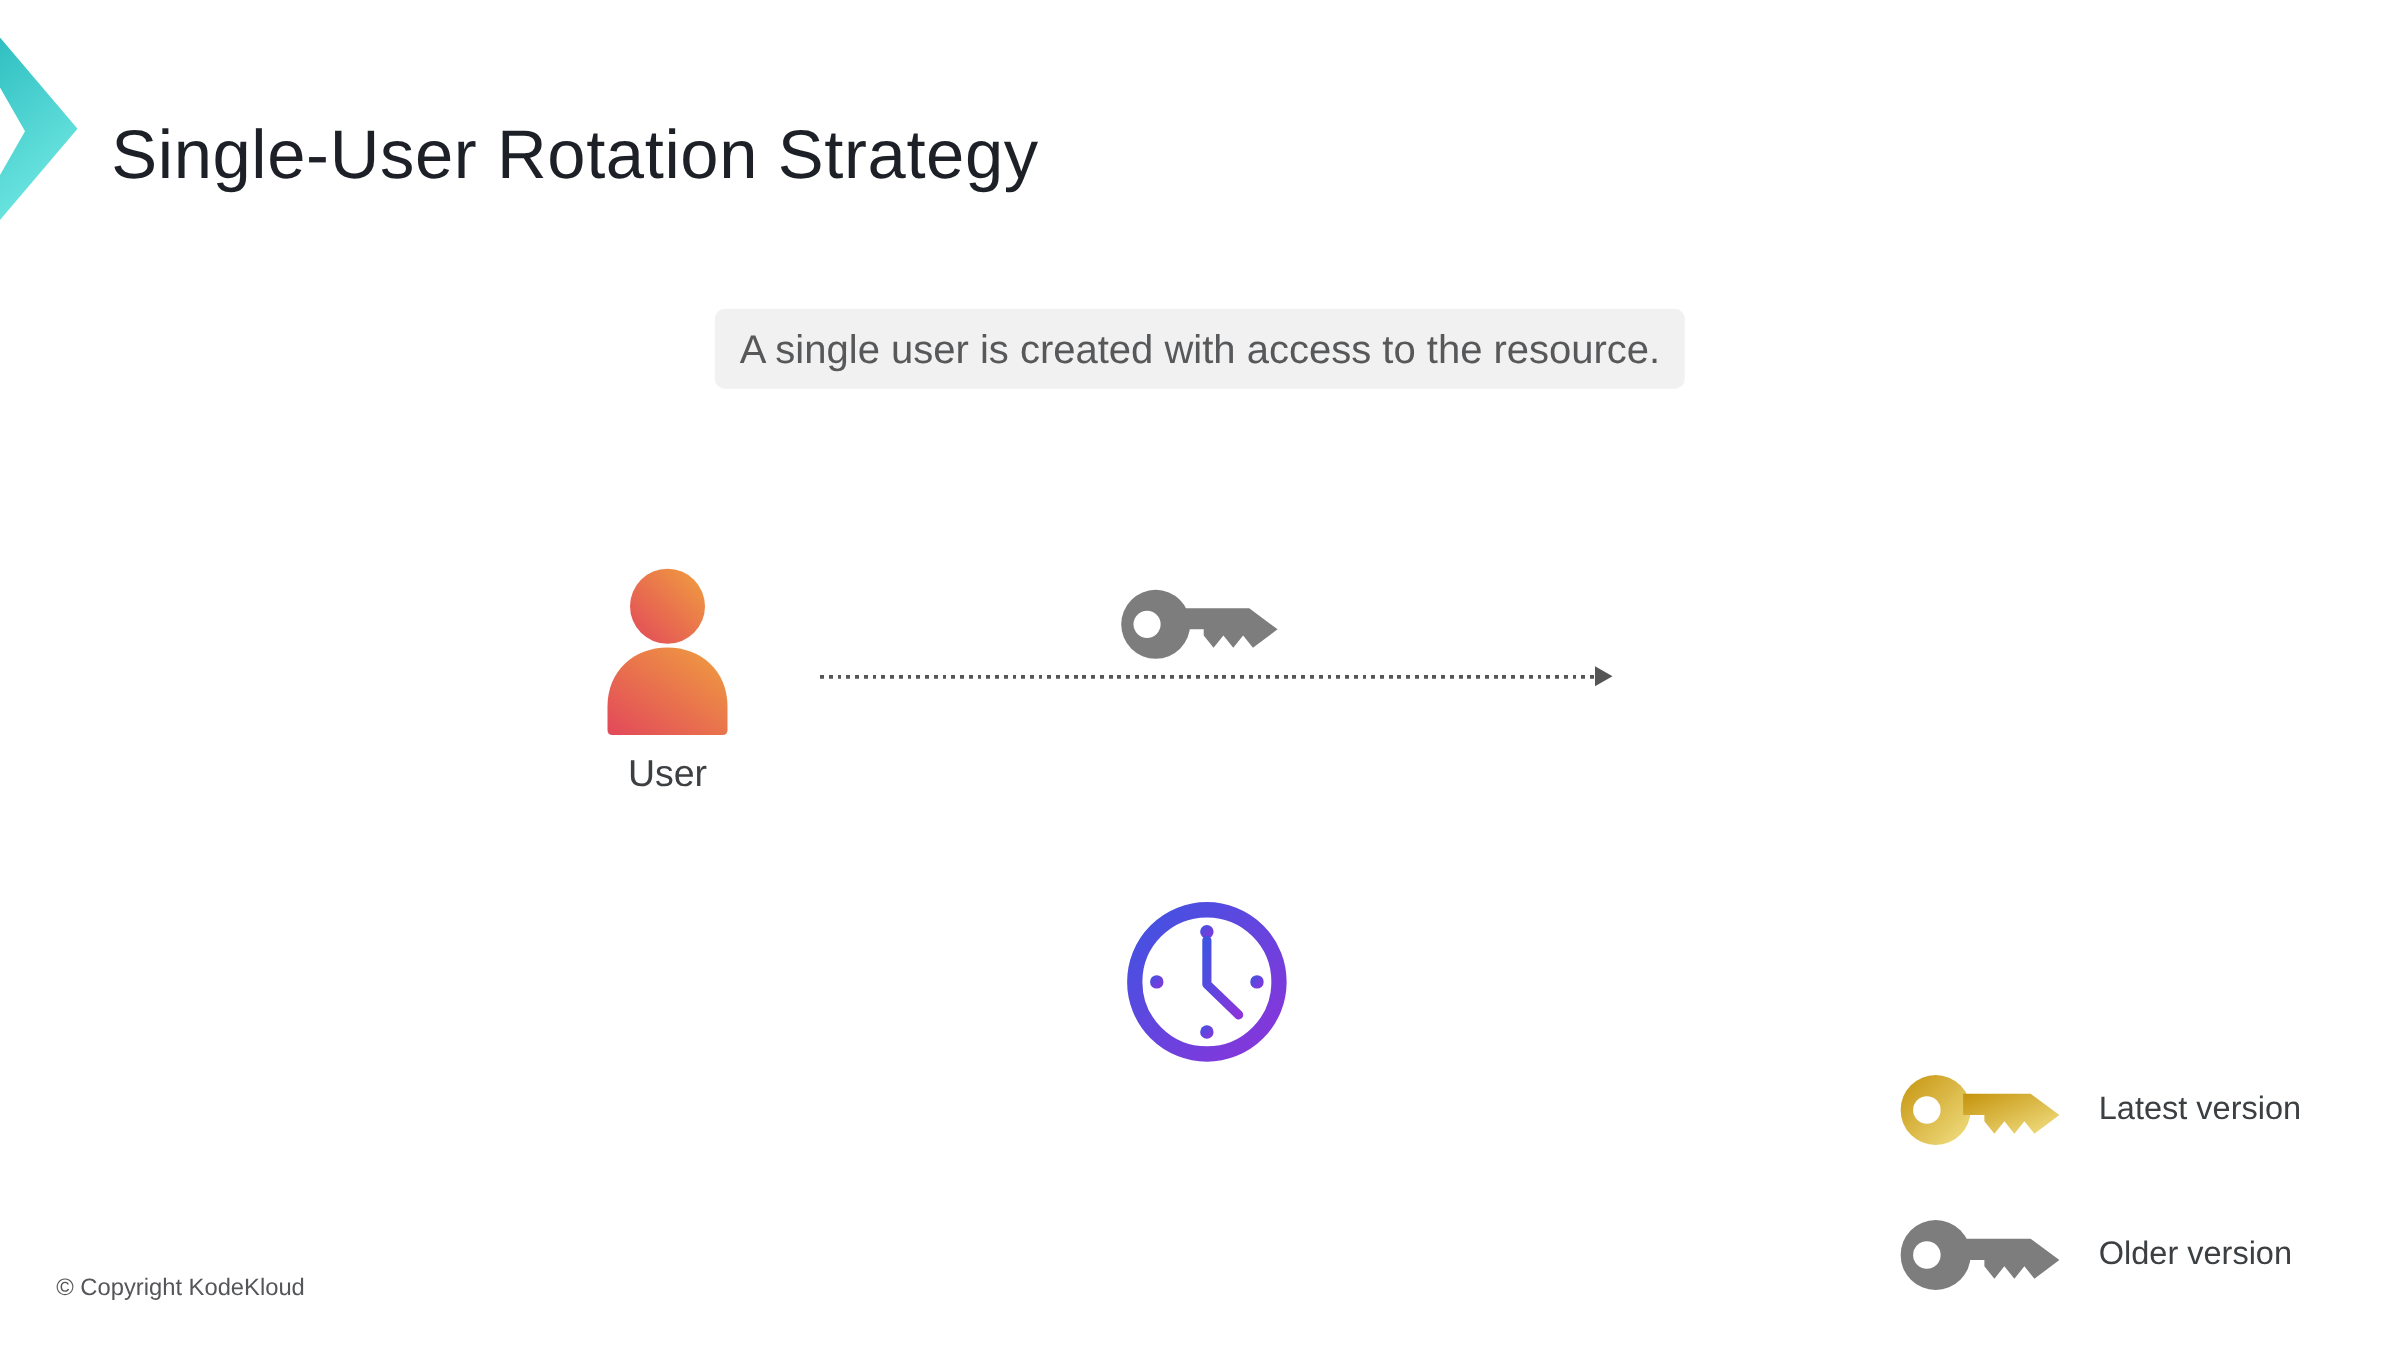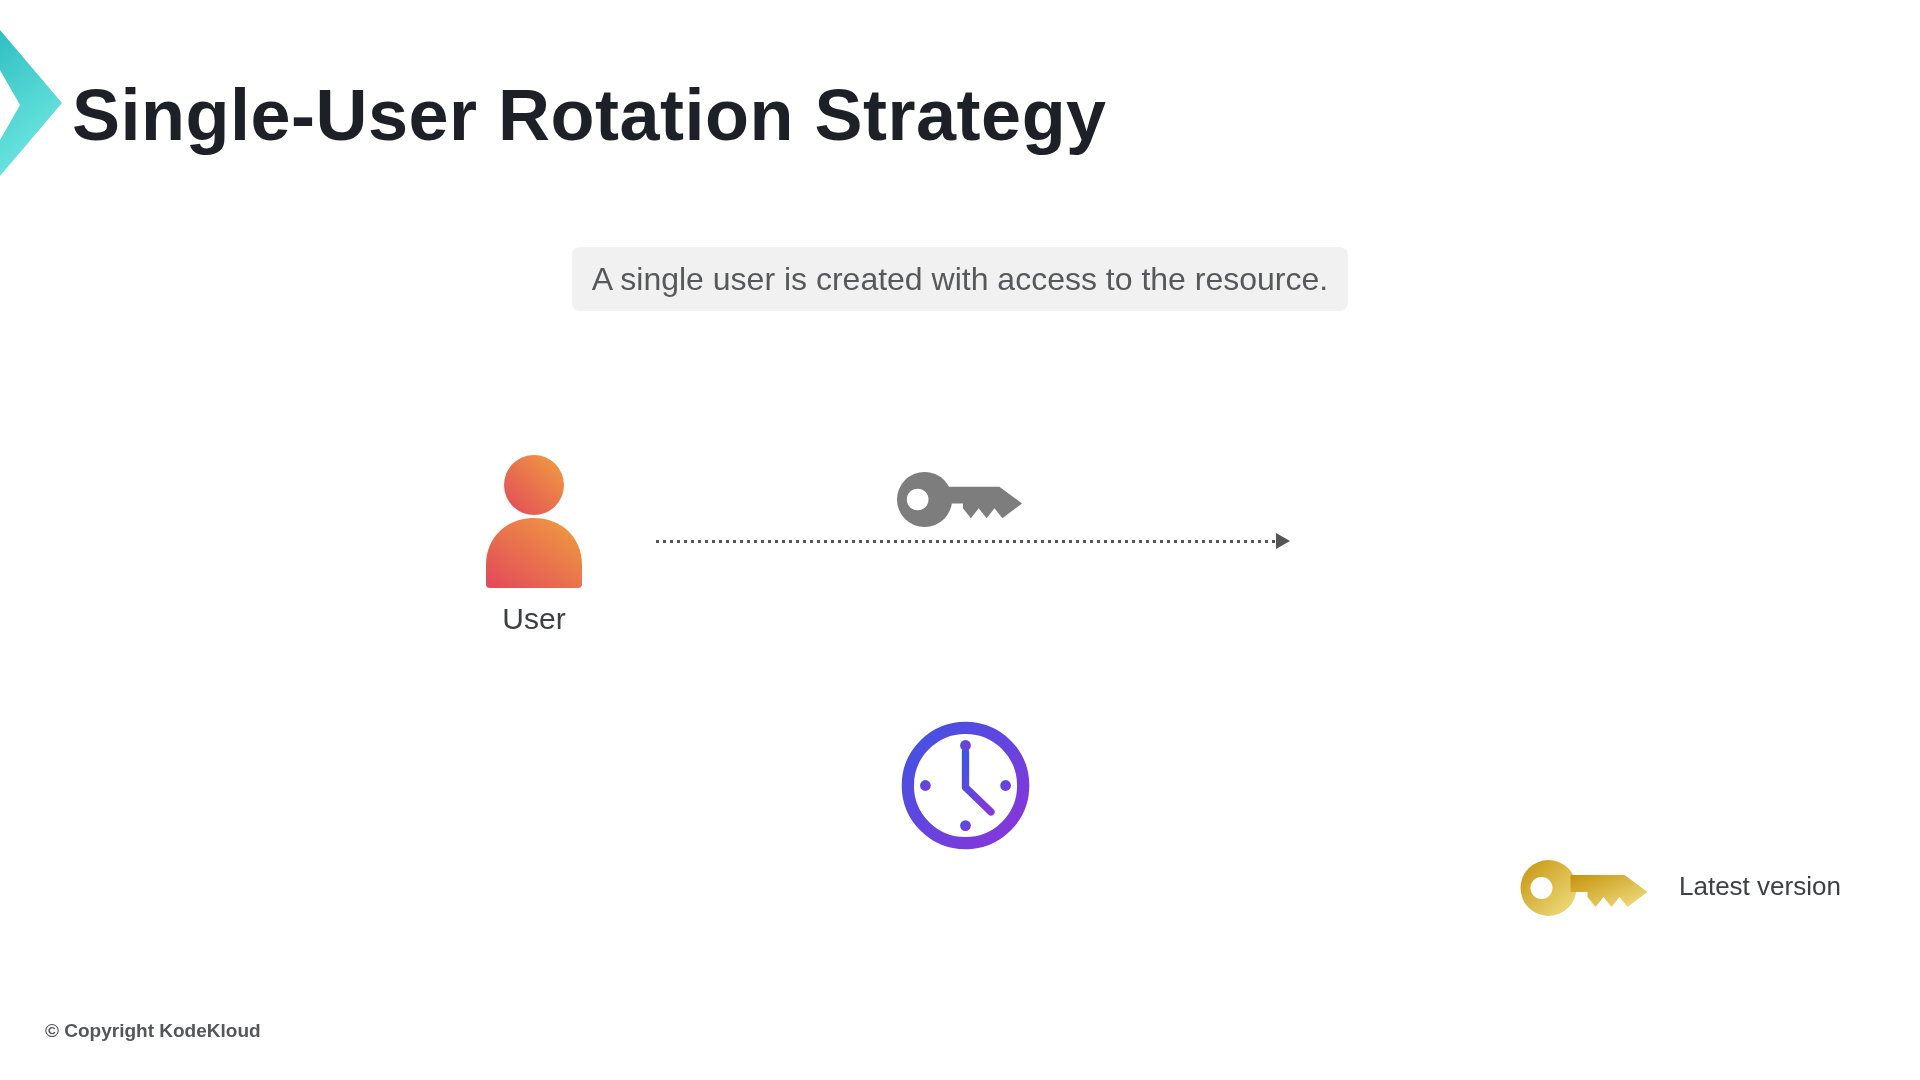--- a/index.html
+++ b/index.html
@@ -3,22 +3,22 @@
 <meta charset="utf-8">
 <style>
   html,body{margin:0;padding:0;}
   body{
     width:1920px;height:1080px;background:#ffffff;position:relative;overflow:hidden;
     font-family:"Liberation Sans", sans-serif;
   }
   .slide{position:absolute;inset:0;}
   .logo{position:absolute;left:0;top:30px;}
   .title{
-    position:absolute;left:72px;top:74px;margin:0;
-    font-size:72px;font-weight:700;color:var(--title-text,#1d2127);
+    position:absolute;left:72px;top:74px;margin:17px;
+    font-size:55px;font-weight:400;color:var(--title-text,#1d2127);
     letter-spacing:0.5px;white-space:nowrap;
   }
   .note{
     position:absolute;top:247px;left:50%;transform:translateX(-50%);
     background:var(--note-bg,#f1f1f1);color:var(--note-text,#57585a);
     font-size:32px;line-height:1;padding:16px 20px;border-radius:8px;white-space:nowrap;
   }
   .user-group{position:absolute;left:473px;top:452px;width:122px;text-align:center;}
   .db-group{position:absolute;left:1312px;top:485px;width:90px;text-align:center;}
   .icon-label{margin-top:10px;font-size:30px;color:var(--label-text,#3c4043);white-space:nowrap;}
@@ -31,21 +31,21 @@
     position:absolute;right:-14px;top:-7px;width:0;height:0;
     border-left:14px solid var(--arrow,#555555);
     border-top:8px solid transparent;border-bottom:8px solid transparent;
   }
   .clock{position:absolute;left:899px;top:719px;}
   .legend-row{position:absolute;left:1518px;display:flex;align-items:center;gap:26px;}
   .legend-row.row1{top:850px;}
   .legend-row.row2{top:966px;}
   .legend-label{font-size:26px;color:var(--label-text,#3c4043);white-space:nowrap;}
   .copyright{
-    position:absolute;left:45px;top:1020px;font-size:19px;color:#55565a;white-space:nowrap;font-weight:bold;
+    position:absolute;left:45px;top:1020px;font-size:19px;color:#55565a;white-space:nowrap;
   }
 </style>
 </head>
 <body>
 
 <div class="slide">
 
   <svg class="logo" width="62" height="146" viewBox="0 0 62 146">
     <defs>
       <linearGradient id="gLogo" x1="0" y1="0" x2="0.35" y2="1">
@@ -114,16 +114,26 @@
       </defs>
       <g fill="url(#gGold)">
         <circle cx="30" cy="38" r="28"></circle>
         <path d="M52 25 H106 L129 42 L109 57 L101 47 L93 57 L85 47 L77 57 L69 47 L69 42 H52 Z"></path>
       </g>
       <circle cx="23" cy="38" r="11" fill="#ffffff"></circle>
     </svg>
     <span class="legend-label">Latest version</span>
   </div>
 
+  <div class="legend-row row2">
+    <svg width="135" height="72" viewBox="0 0 134 72">
+      <g fill="var(--key-gray,#7d7d7d)">
+        <circle cx="30" cy="38" r="28"></circle>
+        <path d="M52 25 H106 L129 42 L109 57 L101 47 L93 57 L85 47 L77 57 L69 47 L69 42 H52 Z"></path>
+      </g>
+      <circle cx="23" cy="38" r="11" fill="#ffffff"></circle>
+    </svg>
+    <span class="legend-label">Older version</span>
+  </div>
 
   <div class="copyright">© Copyright KodeKloud</div>
 
 </div>
 
 </body></html>

